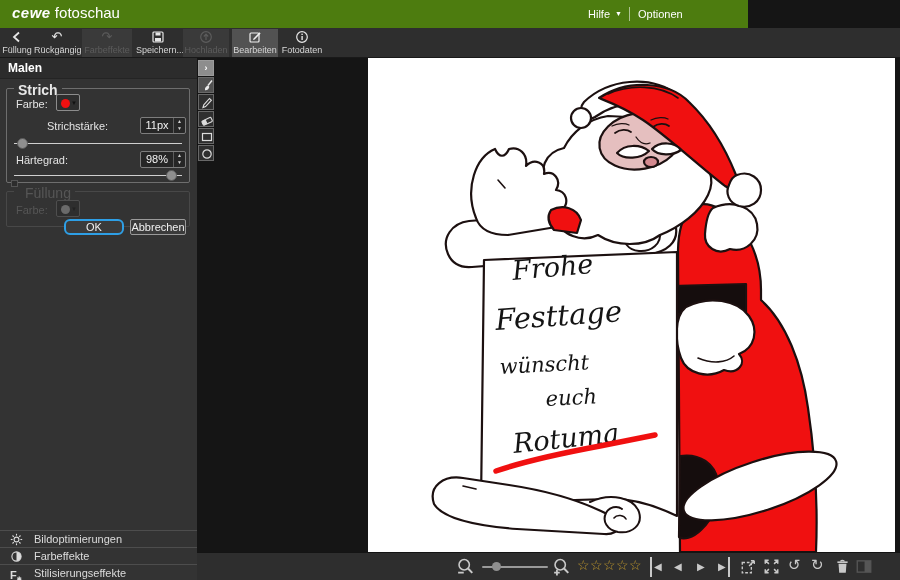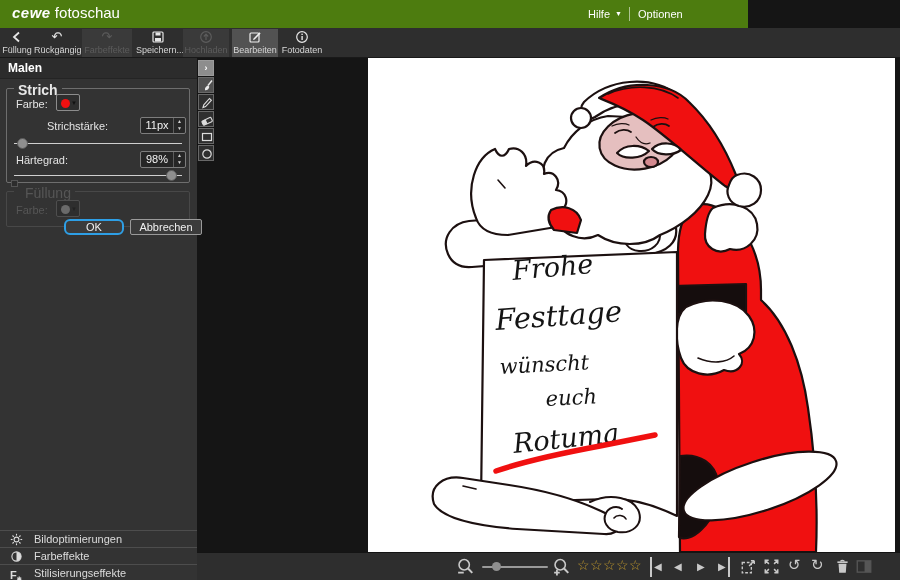--- a/index.html
+++ b/index.html
@@ -216,21 +216,21 @@
   <div class="groupbox disabled" style="left:6px;top:133px;width:184px;height:36px;">
     <span class="legend"><span class="fill-check"></span><span style="margin-left:7px;">Füllung</span></span>
   </div>
   <span class="flabel disabled" style="left:16px;top:146px;">Farbe:</span>
   <div class="swatch disabled" style="left:56px;top:142px;">
     <span class="dot"></span>
     <span class="dn">▼</span>
   </div>
 
   <div class="pbtn focus" style="left:64px;top:161px;width:60px;border-radius:6px;">OK</div>
-  <div class="pbtn" style="left:130px;top:161px;width:72px;">Abbrechen</div>
+  <div class="pbtn" style="left:130px;top:161px;width:56px;">Abbrechen</div>
 
   <div class="acc" style="top:472px;">
     <span class="aic">
       <svg width="13" height="13" viewBox="0 0 13 13">
           <circle cx="6.5" cy="6.5" r="2.4" fill="none" stroke="#dcdcdc" stroke-width="1.1"></circle>
           <g stroke="#dcdcdc" stroke-width="1.1">
             <path d="M6.5 .8 V2.6"></path>
             <path d="M6.5 10.4 V12.2"></path>
             <path d="M.8 6.5 H2.6"></path>
             <path d="M10.4 6.5 H12.2"></path>

